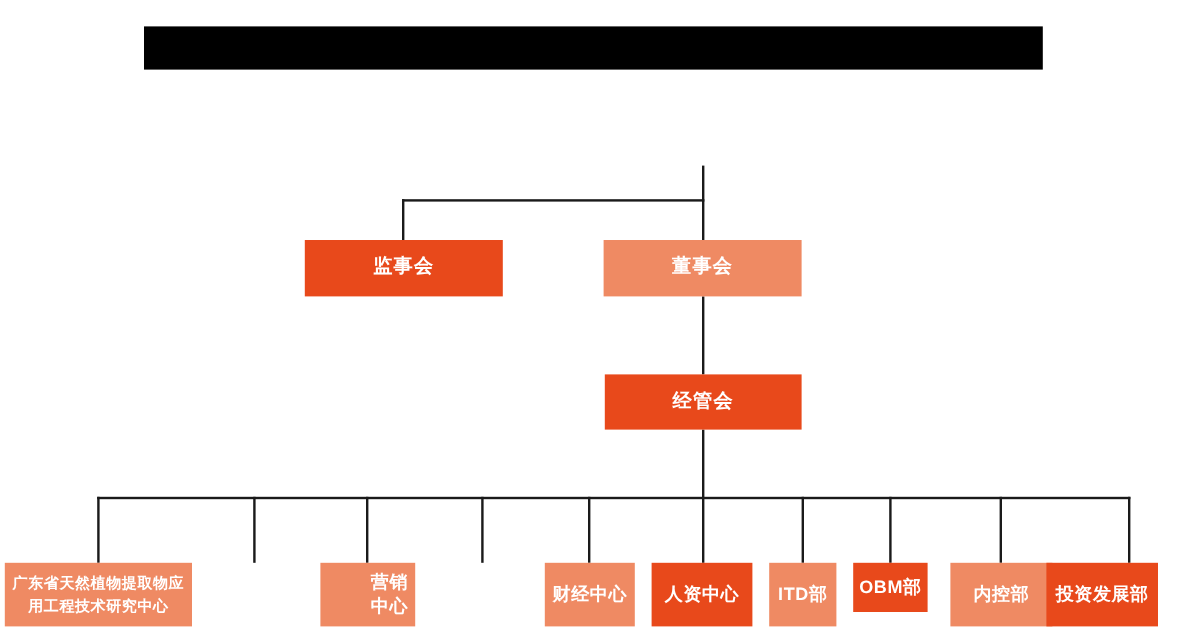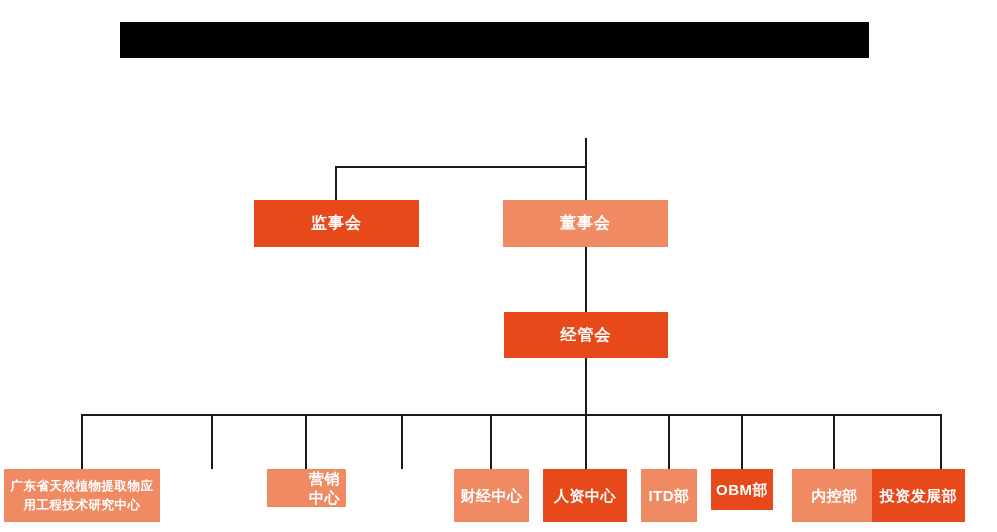--- a/index.html
+++ b/index.html
@@ -85,21 +85,21 @@
     <span>董事会</span>
   </div>
 
   <div class="box dark" style="left:504px; top:312px; width:164px; height:46px;">
     <span>经管会</span>
   </div>
 
   <div class="box light dept dept-small" style="left:4px; top:469px; width:156px; height:53px;">
     <span>广东省天然植物提取物应用工程技术研究中心</span>
   </div>
-  <div class="box light dept" style="left:267px; top:469px; width:79px; height:38px;padding-left:36px;">
+  <div class="box light dept" style="left:267px; top:469px; width:79px; height:53px;padding-left:36px;">
     <span>营销中心</span>
   </div>
   <div class="box light dept" style="left:454px; top:469px; width:75px; height:53px;">
     <span>财经中心</span>
   </div>
   <div class="box dark dept" style="left:543px; top:469px; width:84px; height:53px;">
     <span>人资中心</span>
   </div>
   <div class="box light dept" style="left:641px; top:469px; width:56px; height:53px;">
     <span>ITD部</span>

